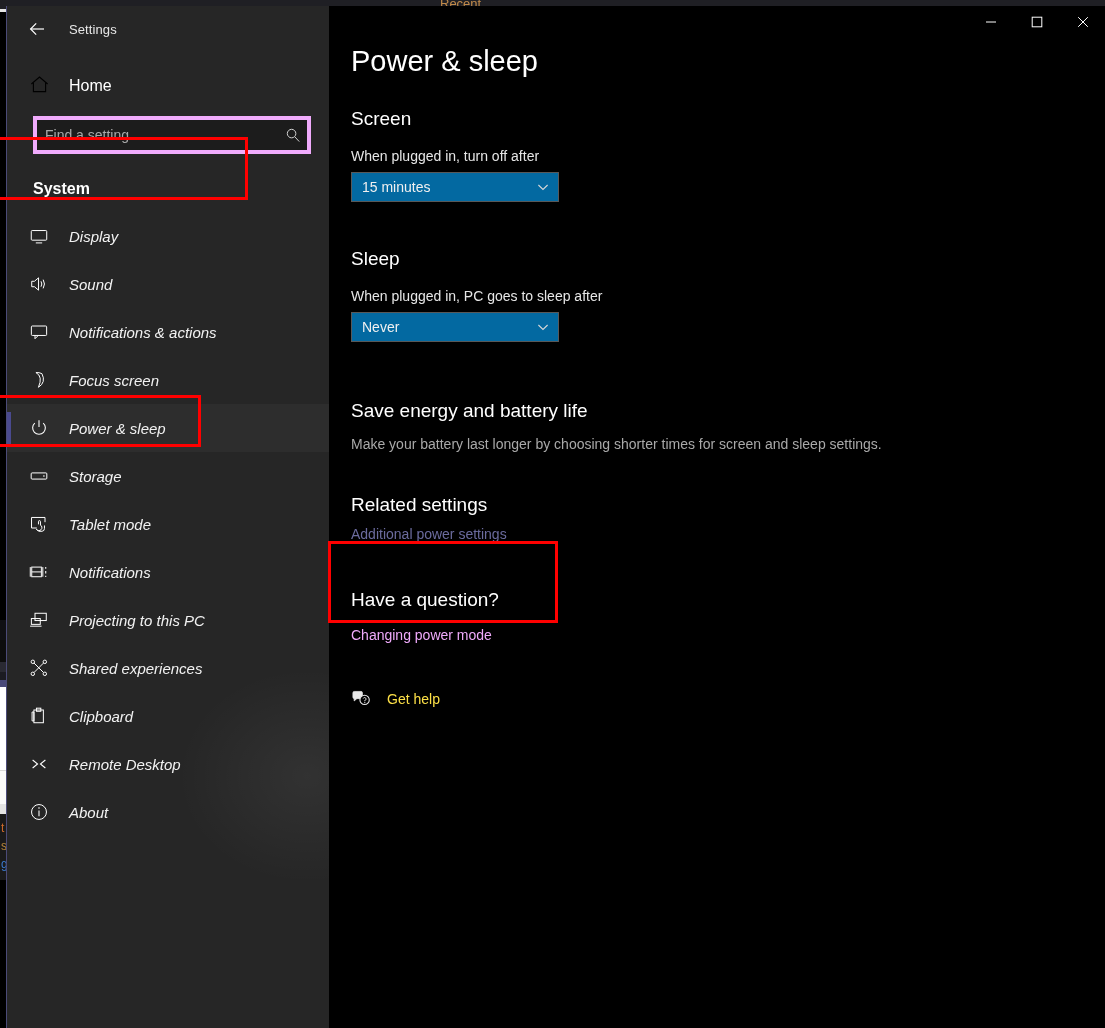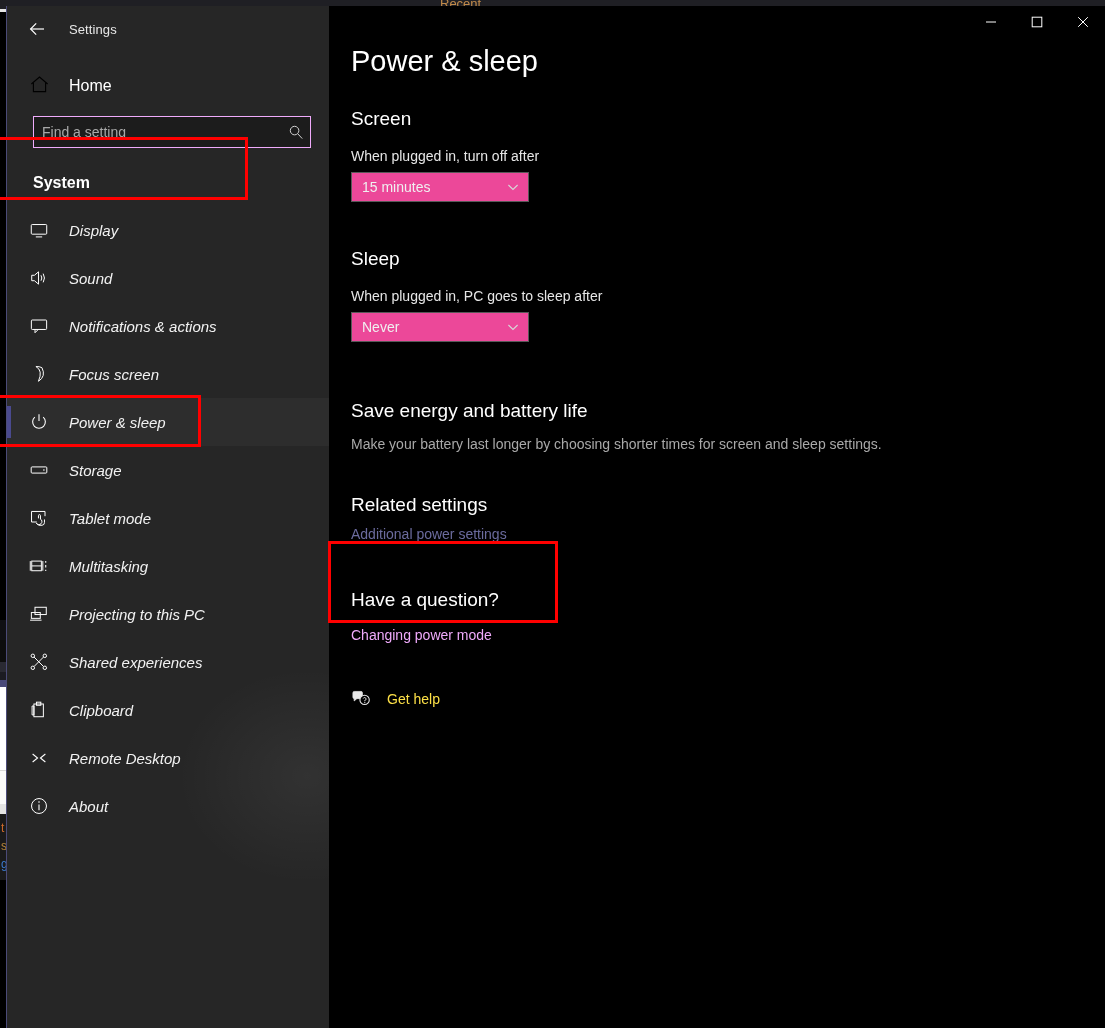--- a/index.html
+++ b/index.html
@@ -136,21 +136,21 @@
     font-size: 16px;
     color: #ffffff;
     margin-left: 10px;
   }
 
   #search-wrap {
     margin: 10px 18px 0 26px;
     height: 30px;
     position: relative;
     background: #1c1c1c;
-    border: 1px solid #f0abfc;
+    border: 4px solid #f0abfc;
     display: flex;
     align-items: center;
     gap: 44px;
   }
   #search-input {
     flex: 1;
     background: transparent;
     border: 0;
     outline: 0;
     color: #e0e0e0;
@@ -227,23 +227,23 @@
     color: #ffffff;
     margin: 30px 0 0 0;
     font-weight: normal;
   }
   .field-label {
     font-size: 14px;
     color: #e6e6e6;
     margin: 18px 0 8px 0;
   }
   .dropdown {
-    width: 178px;
+    width: 208px;
     height: 30px;
-    background: #ec4899;
+    background: #0369a1;
     border: 1px solid #585858;
     display: flex;
     align-items: center;
     justify-content: space-between;
     padding: 0 8px 0 10px;
     box-sizing: border-box;
   }
   .dropdown .dd-value {
     font-size: 14px;
     color: #f0f0f0;
@@ -473,21 +473,21 @@
 
       <div class="nav-item">
         <span class="nav-icon">
           <svg width="20" height="20" viewBox="0 0 22 22">
             <rect x="3" y="5.6" width="10.6" height="10.6" fill="none" stroke="currentColor" stroke-width="1.1"></rect>
             <path d="M3 10.9 H13.6" fill="none" stroke="currentColor" stroke-width="1.1"></path>
             <path d="M1.4 5.6 V16.2 M15.2 5.6 V16.2" fill="none" stroke="currentColor" stroke-width="1.1"></path>
             <path d="M18.4 5.6 V7.4 M18.4 9.8 V12.6 M18.4 15 V16.4" fill="none" stroke="currentColor" stroke-width="1.2"></path>
           </svg>
         </span>
-        <span class="nav-label">Multitasking</span>
+        <span class="nav-label">Notifications</span>
       </div>
 
       <div class="nav-item">
         <span class="nav-icon">
           <svg width="20" height="20" viewBox="0 0 22 22">
             <rect x="6.6" y="3.6" width="12.4" height="8" fill="none" stroke="currentColor" stroke-width="1.1"></rect>
             <rect x="2.6" y="9.4" width="9.8" height="6.4" fill="none" stroke="currentColor" stroke-width="1.1"></rect>
             <path d="M1.2 17.8 H13.8" fill="none" stroke="currentColor" stroke-width="1.1"></path>
           </svg>
         </span>

